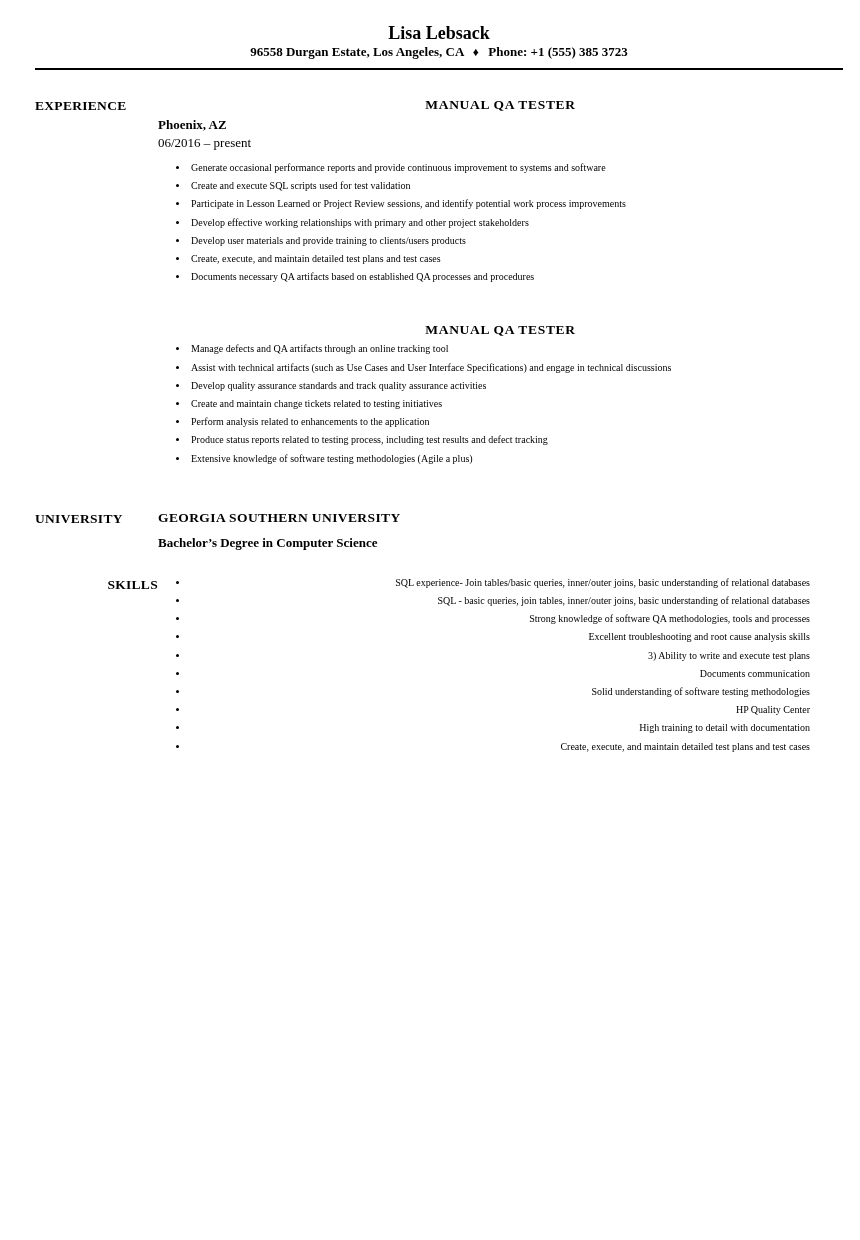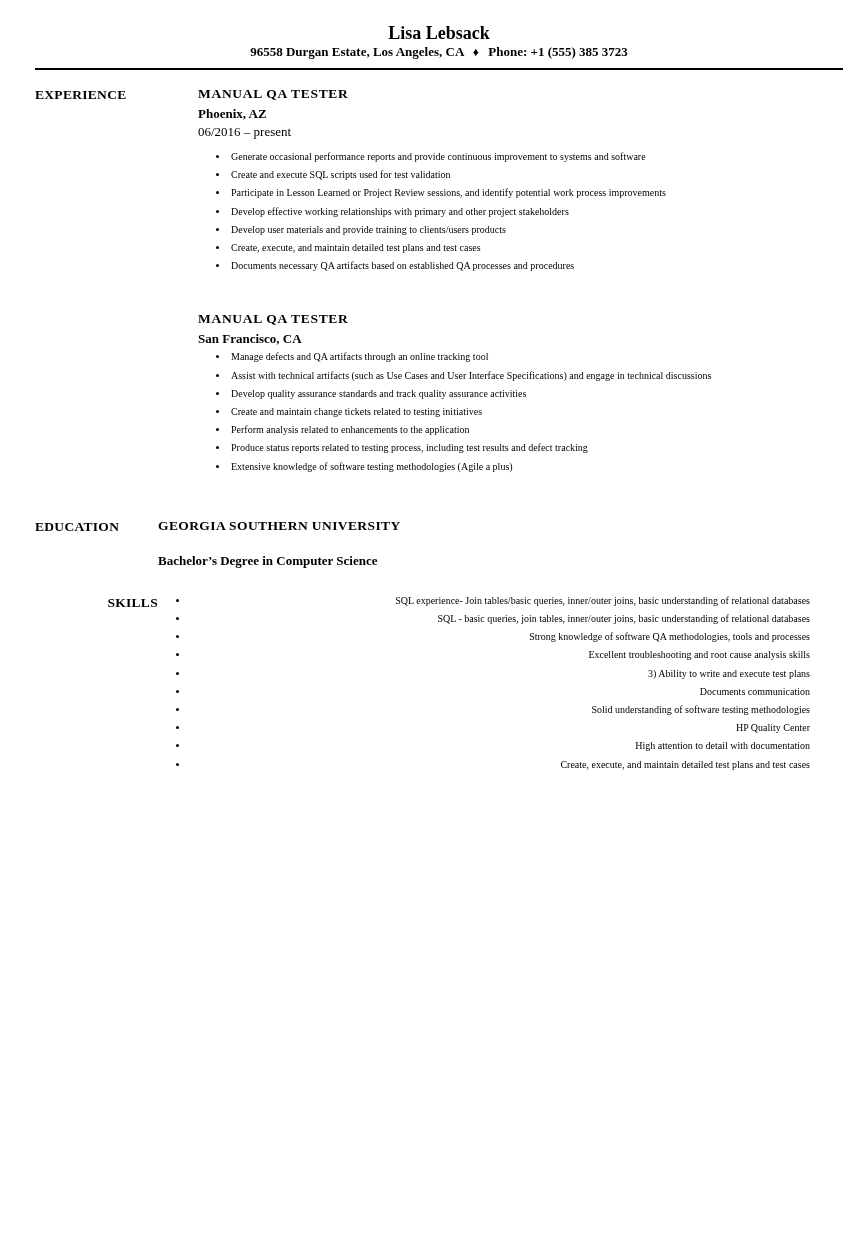--- a/index.html
+++ b/index.html
@@ -38,36 +38,37 @@
     border: none;
     border-top: 2.5px solid #000000;
     margin-top: 8px;
   }
   
   .section {
     display: grid;
     grid-template-columns: 123px 1fr;
     align-items: start;
   }
-  .section-experience { margin-top: 14px; gap: 40px; }
+  .section-experience { margin-top: 25px; }
   .section-education  { margin-top: 40px; }
   .section-skills     { margin-top: 22px; text-align: right; }
   .section-label {
     font-size: 13.5px;
     font-weight: bold;
     letter-spacing: 0.3px;
     line-height: 20px;
     padding-top: 1px;
   }
   .job + .job { margin-top: 34px; }
   .job-title {
     font-size: 13.5px;
     font-weight: bold;
     letter-spacing: 0.7px;
     line-height: 20px;
+    text-align: center;
   }
   .job-location {
     font-size: 13px;
     font-weight: bold;
     line-height: 19px;
   }
   .job-dates {
     font-size: 13px;
     line-height: 17px;
     margin-bottom: 8px;
@@ -88,21 +89,21 @@
     font-size: 13.5px;
     font-weight: bold;
     letter-spacing: 0.4px;
     line-height: 20px;
     font-family: Liberation Serif, serif;
   }
   .degree {
     font-size: 13px;
     font-weight: bold;
     line-height: 19px;
-    margin-top: 15px;
+    margin-top: 5px;
   }
 </style>
 </head>
 <body>
 
 <div class="page">
 
   <div class="header">
     <div class="name">Lisa Lebsack</div>
     <div class="contact">
@@ -127,54 +128,53 @@
             <li>Participate in Lesson Learned or Project Review sessions, and identify potential work process improvements</li>
             <li>Develop effective working relationships with primary and other project stakeholders</li>
             <li>Develop user materials and provide training to clients/users products</li>
             <li>Create, execute, and maintain detailed test plans and test cases</li>
             <li>Documents necessary QA artifacts based on established QA processes and procedures</li>
           </ul>
       </div>
 
       <div class="job">
         <div class="job-title">MANUAL QA TESTER</div>
-        <div class="job-location">San Francisco, CA</div>
         <ul class="bullets">
             <li>Manage defects and QA artifacts through an online tracking tool</li>
             <li>Assist with technical artifacts (such as Use Cases and User Interface Specifications) and engage in technical discussions</li>
             <li>Develop quality assurance standards and track quality assurance activities</li>
             <li>Create and maintain change tickets related to testing initiatives</li>
             <li>Perform analysis related to enhancements to the application</li>
             <li>Produce status reports related to testing process, including test results and defect tracking</li>
             <li>Extensive knowledge of software testing methodologies (Agile a plus)</li>
           </ul>
       </div>
 
     </div>
   </div>
 
   <div class="section section-education">
-    <div class="section-label">EDUCATION</div>
+    <div class="section-label">UNIVERSITY</div>
     <div class="section-content">
       <div class="school">GEORGIA SOUTHERN UNIVERSITY</div>
       <div class="degree">Bachelor’s Degree in Computer Science</div>
     </div>
   </div>
 
   <div class="section section-skills">
     <div class="section-label">SKILLS</div>
     <div class="section-content">
       <ul class="bullets">
           <li>SQL experience- Join tables/basic queries, inner/outer joins, basic understanding of relational databases</li>
           <li>SQL - basic queries, join tables, inner/outer joins, basic understanding of relational databases</li>
           <li>Strong knowledge of software QA methodologies, tools and processes</li>
           <li>Excellent troubleshooting and root cause analysis skills</li>
           <li>3) Ability to write and execute test plans</li>
           <li>Documents communication</li>
           <li>Solid understanding of software testing methodologies</li>
           <li>HP Quality Center</li>
-          <li>High attention to detail with documentation</li>
+          <li>High training to detail with documentation</li>
           <li>Create, execute, and maintain detailed test plans and test cases</li>
         </ul>
     </div>
   </div>
 
 </div>
 
 </body></html>

